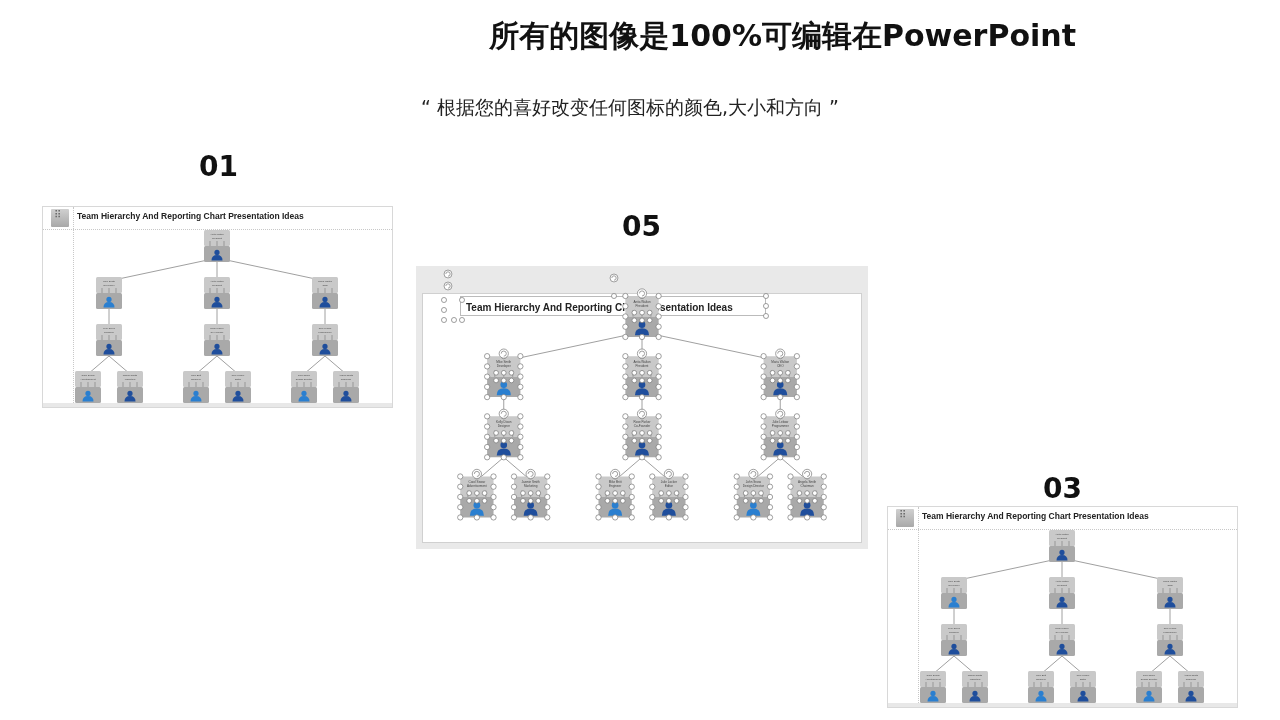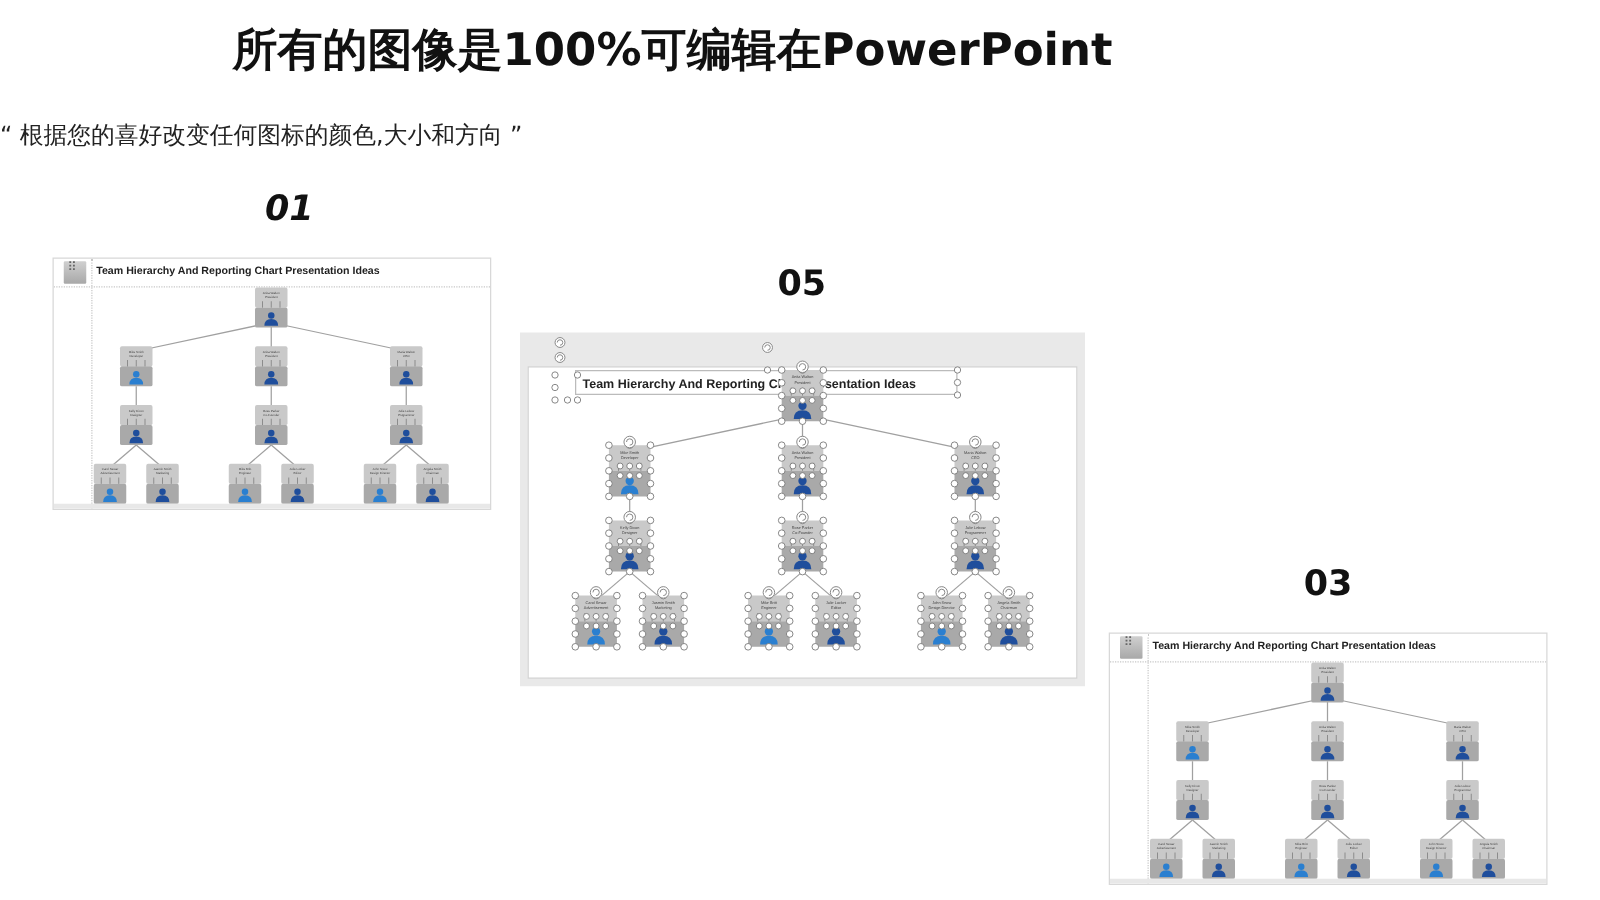--- a/index.html
+++ b/index.html
@@ -3,25 +3,25 @@
 <meta charset="utf-8">
 <style>
   html, body { margin: 0; padding: 0; }
   body {
     width: 1280px; height: 720px; overflow: hidden; position: relative;
     background: #ffffff;
     font-family: "DejaVu Sans", sans-serif;
     color: #111;
   }
   .title {
-    position: absolute; left: 0; top: 16px; width: 1076px; text-align: center;
-    font-size: 36px; font-weight: bold; letter-spacing: 0px; color: #111;
+    position: absolute; left: 0; top: 16px; width: 1076px; text-align: right;
+    font-size: 30px; font-weight: bold; letter-spacing: 0px; color: #111;
   }
   .subtitle {
-    position: absolute; left: 0; top: 95px; width: 1260px; 
+    position: absolute; left: 0; top: 95px; width: 1260px; text-align: center;
     font-size: 19px; color: #222;
   }
   .num {
     position: absolute; font-size: 28px; font-weight: bold; color: #111;
   }
   .slide {
     position: absolute; background: #fff; border: 1px solid #d8d8d8;
     box-sizing: border-box; overflow: hidden;
   }
   .slide .hdr {
@@ -62,23 +62,23 @@
     position: absolute; left: 44px; top: 30px; width: 306px; height: 20px;
     border: 1px solid #bbb; box-sizing: border-box;
   }
 </style>
 </head>
 <body>
 
 <div class="title">所有的图像是100%可编辑在PowerPoint</div>
 <div class="subtitle">“ 根据您的喜好改变任何图标的颜色,大小和方向 ”</div>
 
-<div class="num" style="left:212px; top:150px;font-style:italic;">01</div>
+<div class="num" style="left:199px; top:150px;">01</div>
 <div class="num" style="left:622px; top:210px;">05</div>
-<div class="num" style="left:1043px; top:450px;">03</div>
+<div class="num" style="left:1043px; top:472px;">03</div>
 
 <div class="slide" style="left:42px; top:206px; width:351px; height:202px;">
   <div class="hdr"></div>
   <div class="vline"></div>
   <div class="logo"></div>
   <div class="stitle">Team Hierarchy And Reporting Chart Presentation Ideas</div>
   <svg class="org" width="351" height="202">
       <g>
         <line x1="174" y1="51" x2="66" y2="74" stroke="#a0a0a0" stroke-width="1"></line>
         <line x1="174" y1="51" x2="174" y2="74" stroke="#a0a0a0" stroke-width="1"></line>

